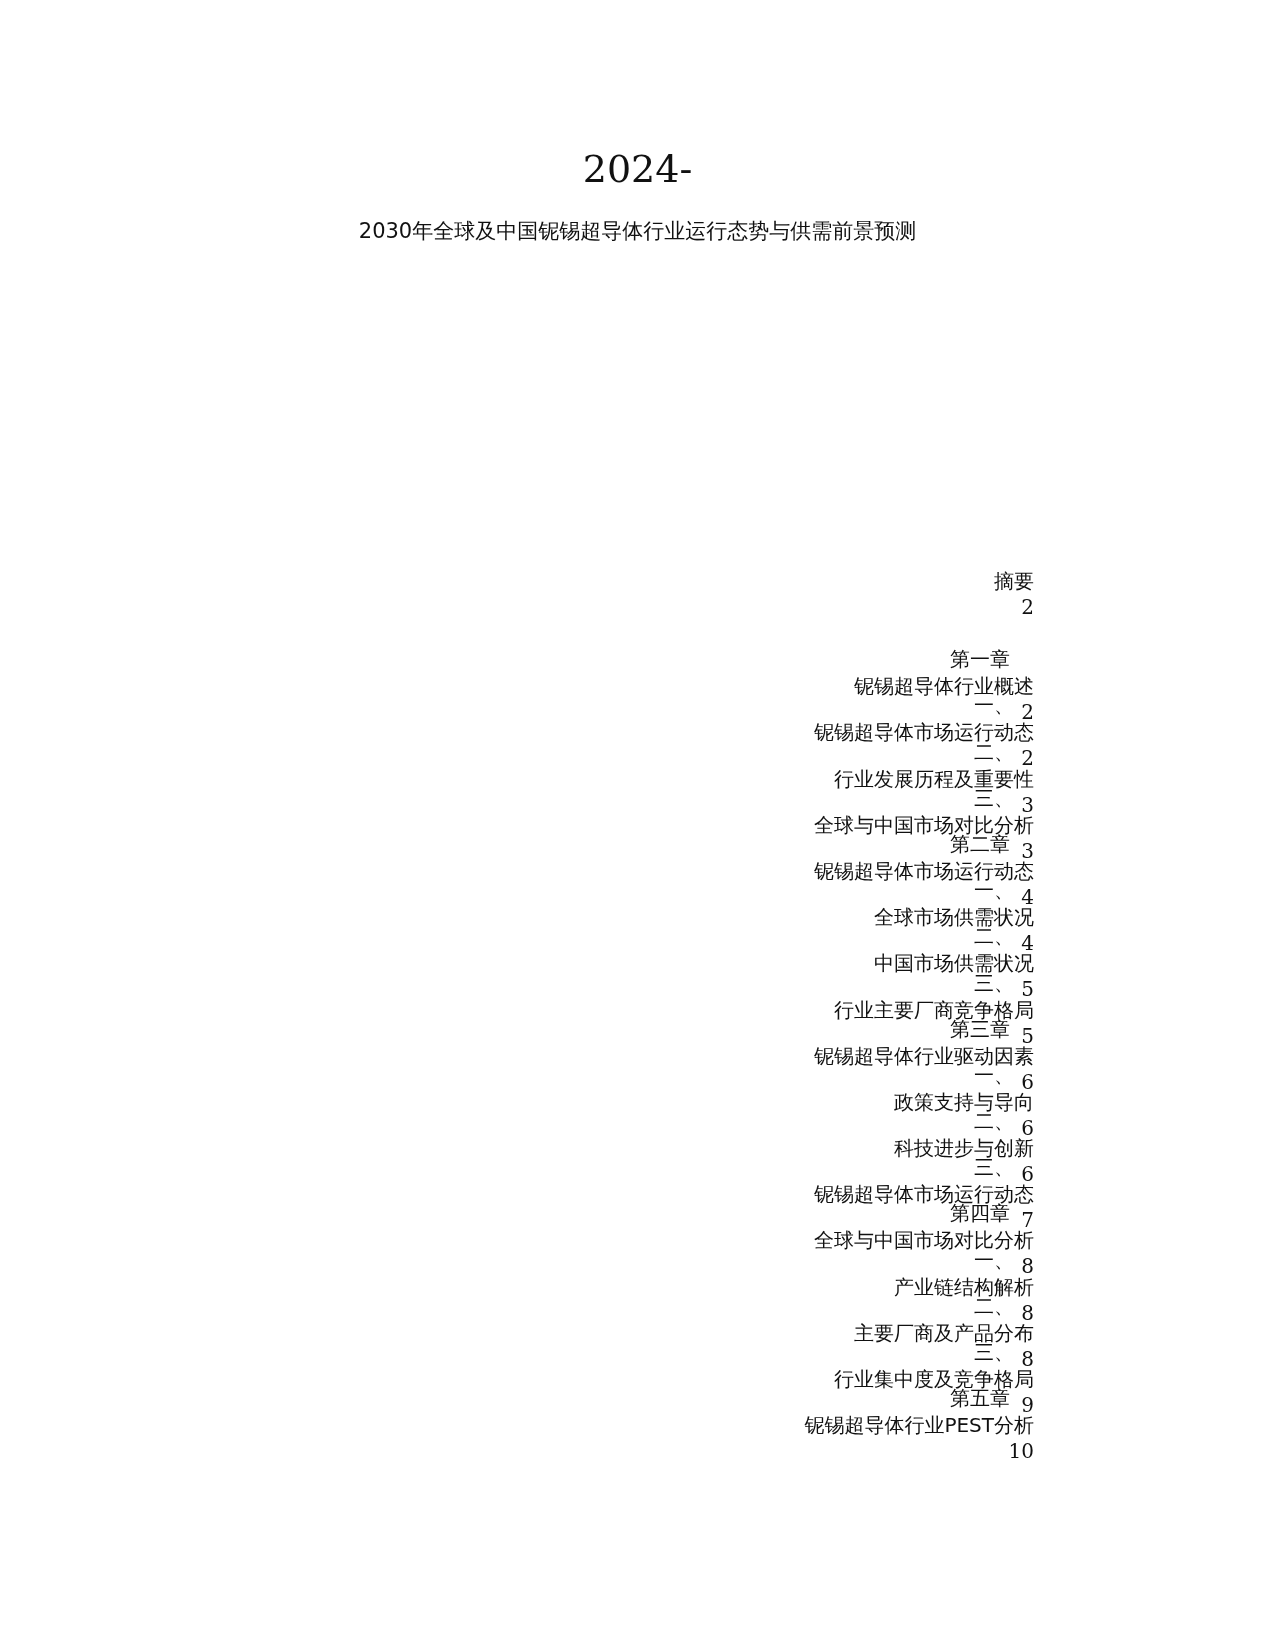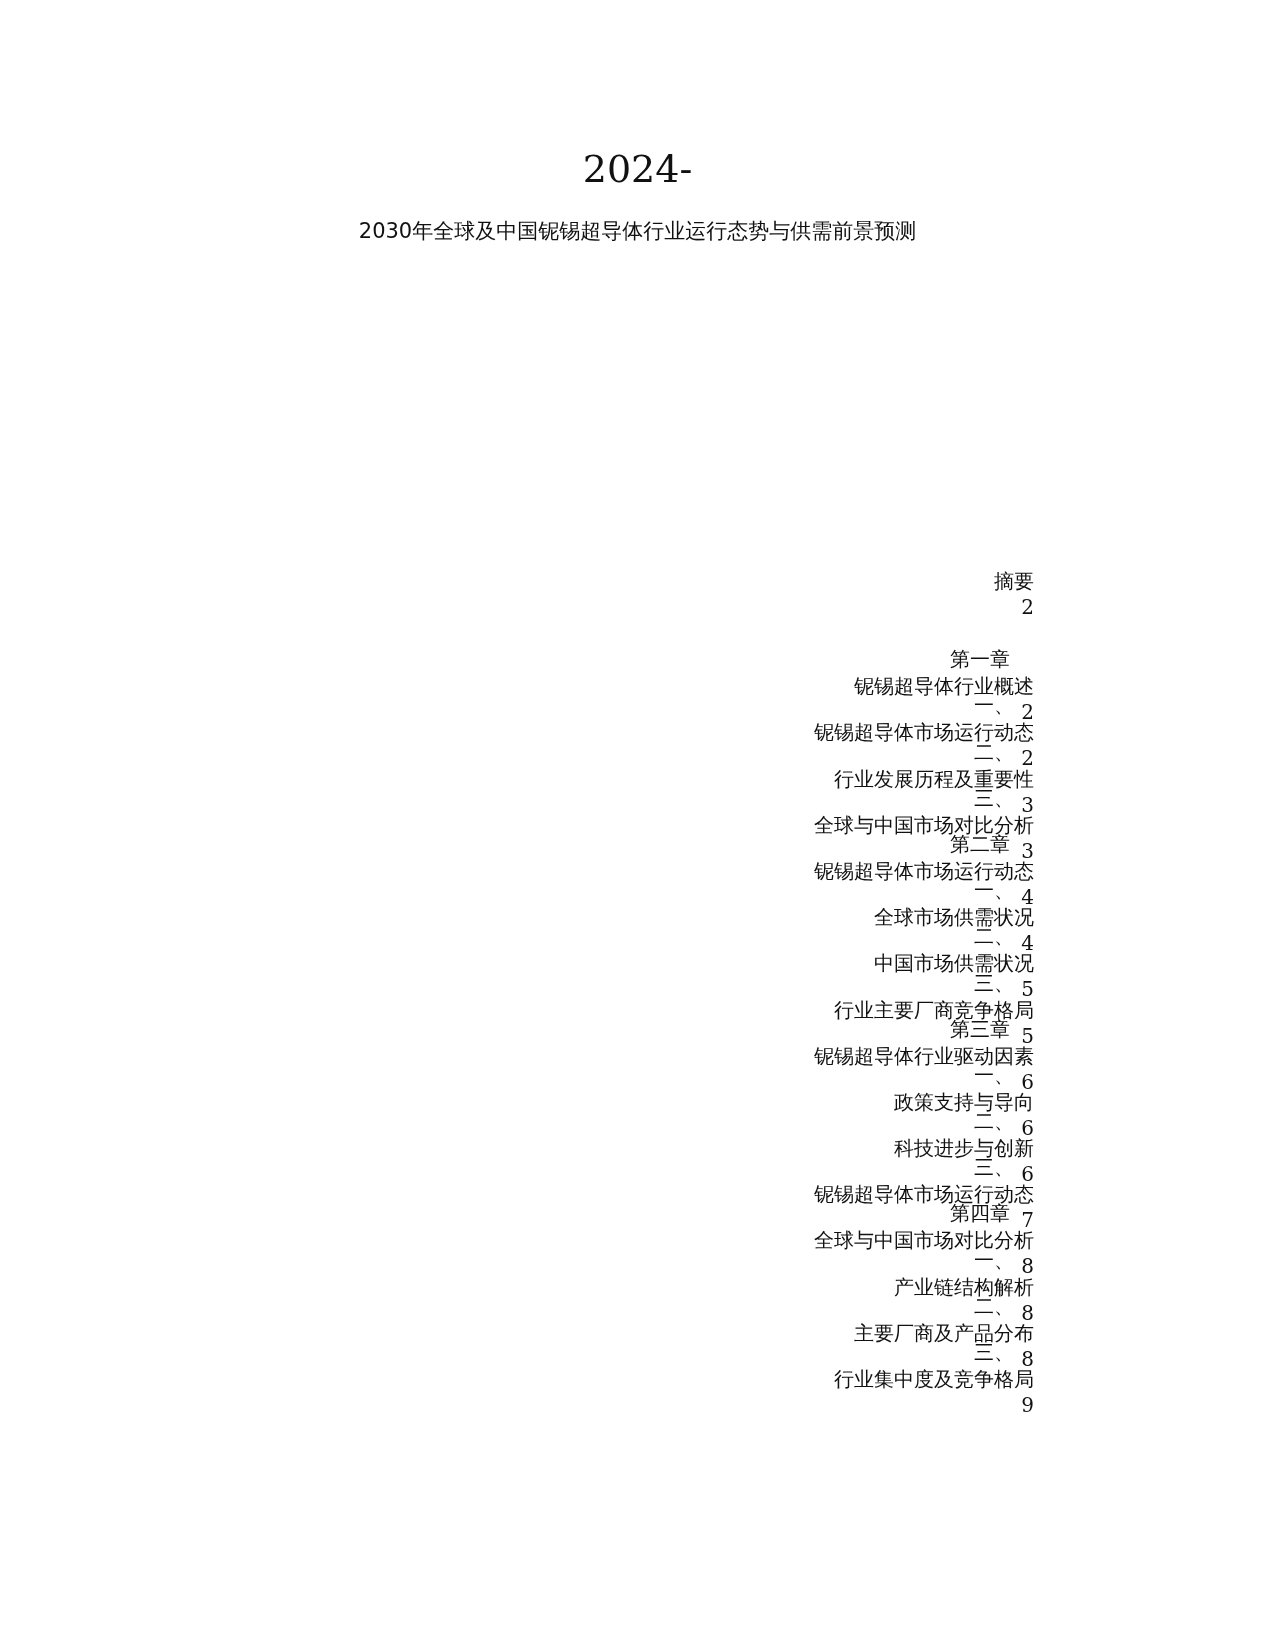--- a/index.html
+++ b/index.html
@@ -204,15 +204,21 @@
       <span class="toc-text">主要厂商及产品分布</span>
       <span class="toc-leader"></span>
       <span class="toc-page">8</span>
     </div>
       <div class="toc-row level-2">
       <span class="toc-prefix">三、</span>
       <span class="toc-text">行业集中度及竞争格局</span>
       <span class="toc-leader"></span>
       <span class="toc-page">9</span>
     </div>
+      <div class="toc-row level-1">
+      <span class="toc-prefix">第五章</span>
+      <span class="toc-text">铌锡超导体行业PEST分析</span>
+      <span class="toc-leader"></span>
+      <span class="toc-page">10</span>
+    </div>
     </div>
 
 </div>
 
 </body></html>

